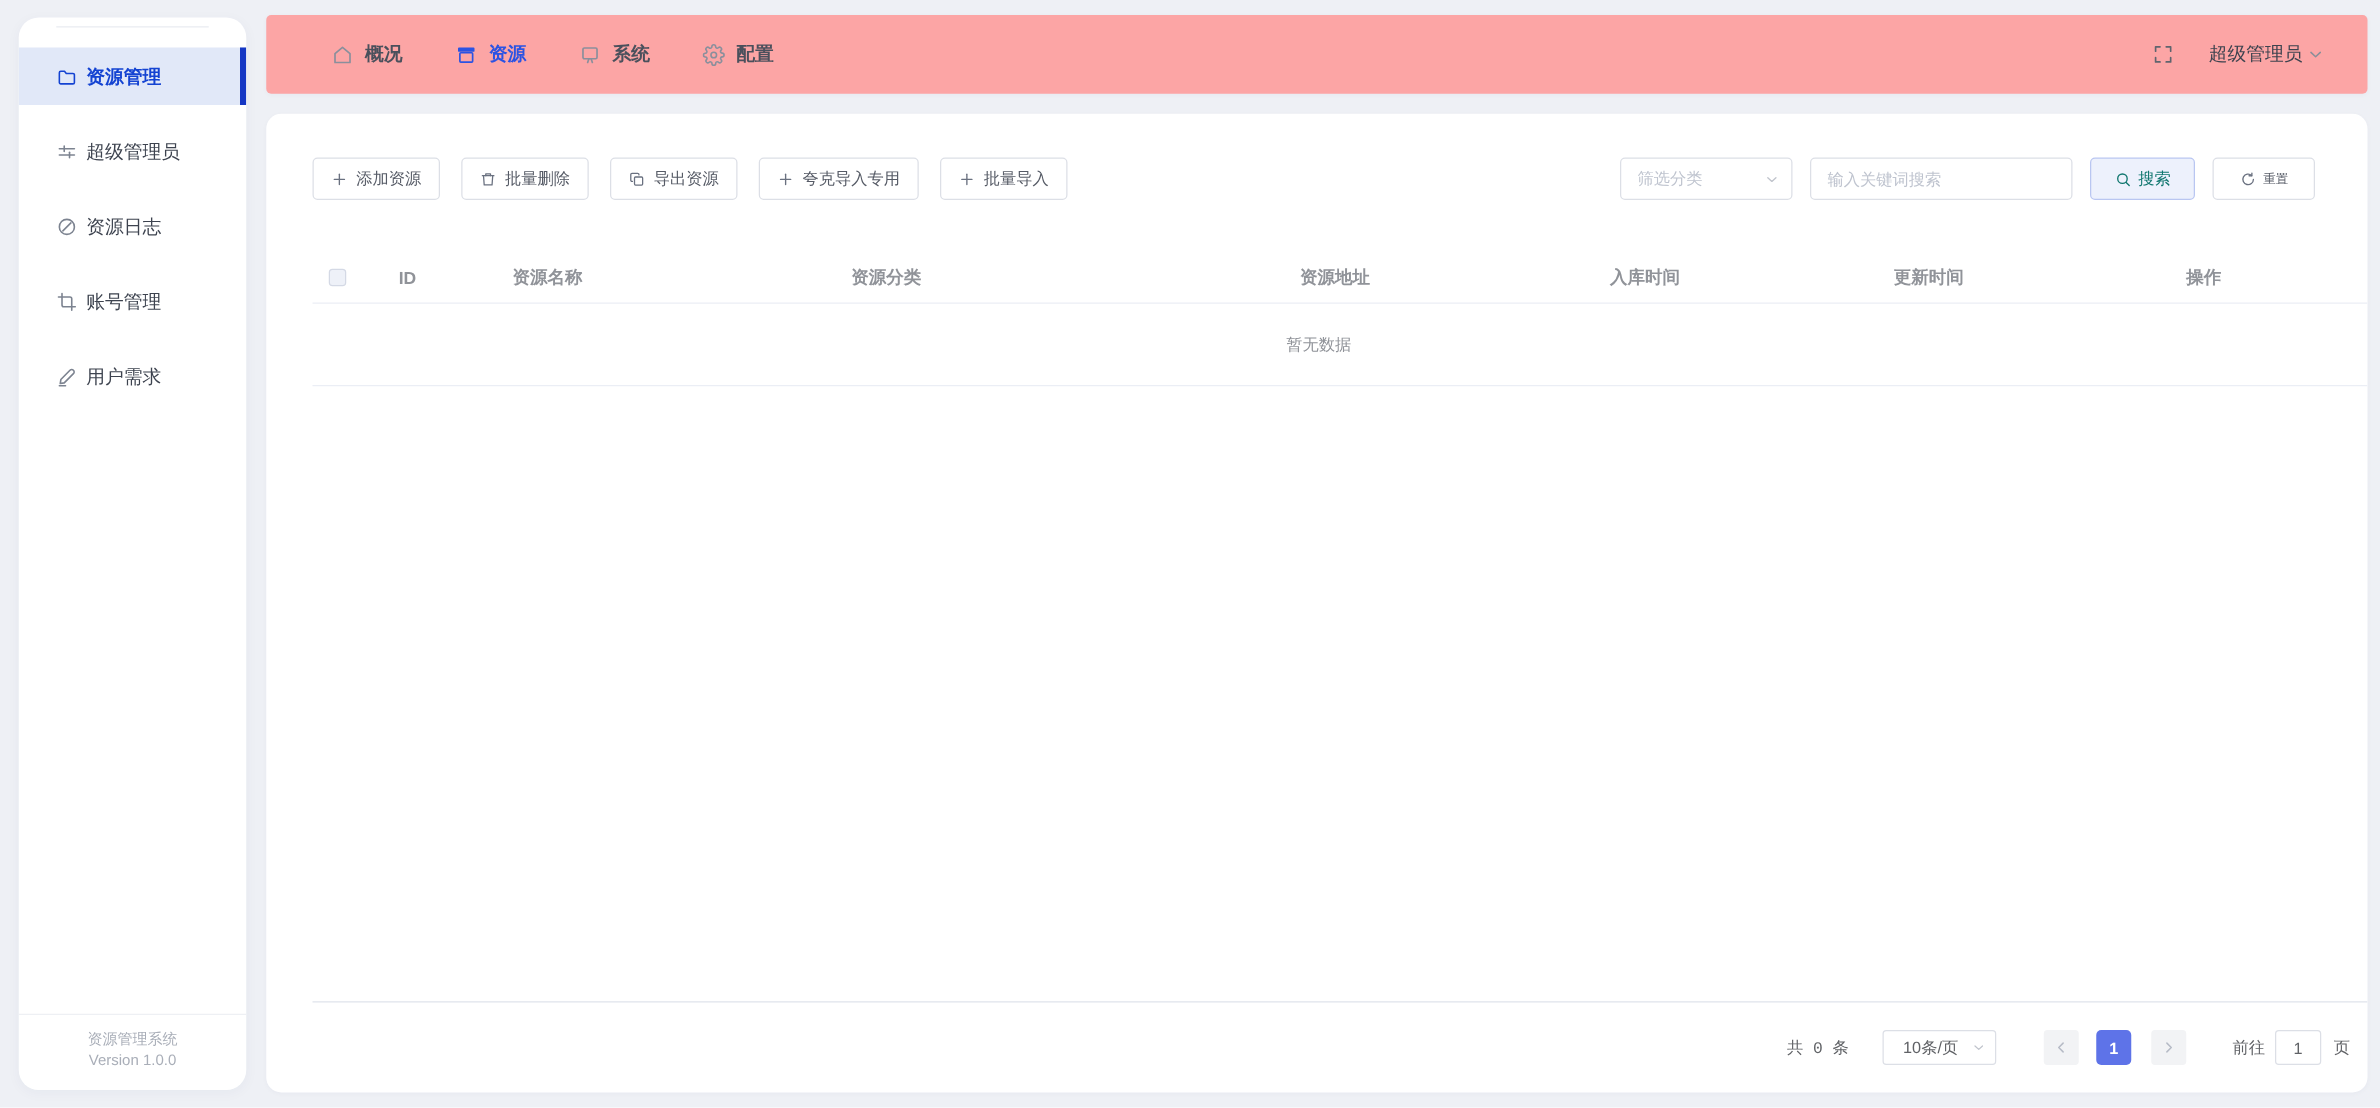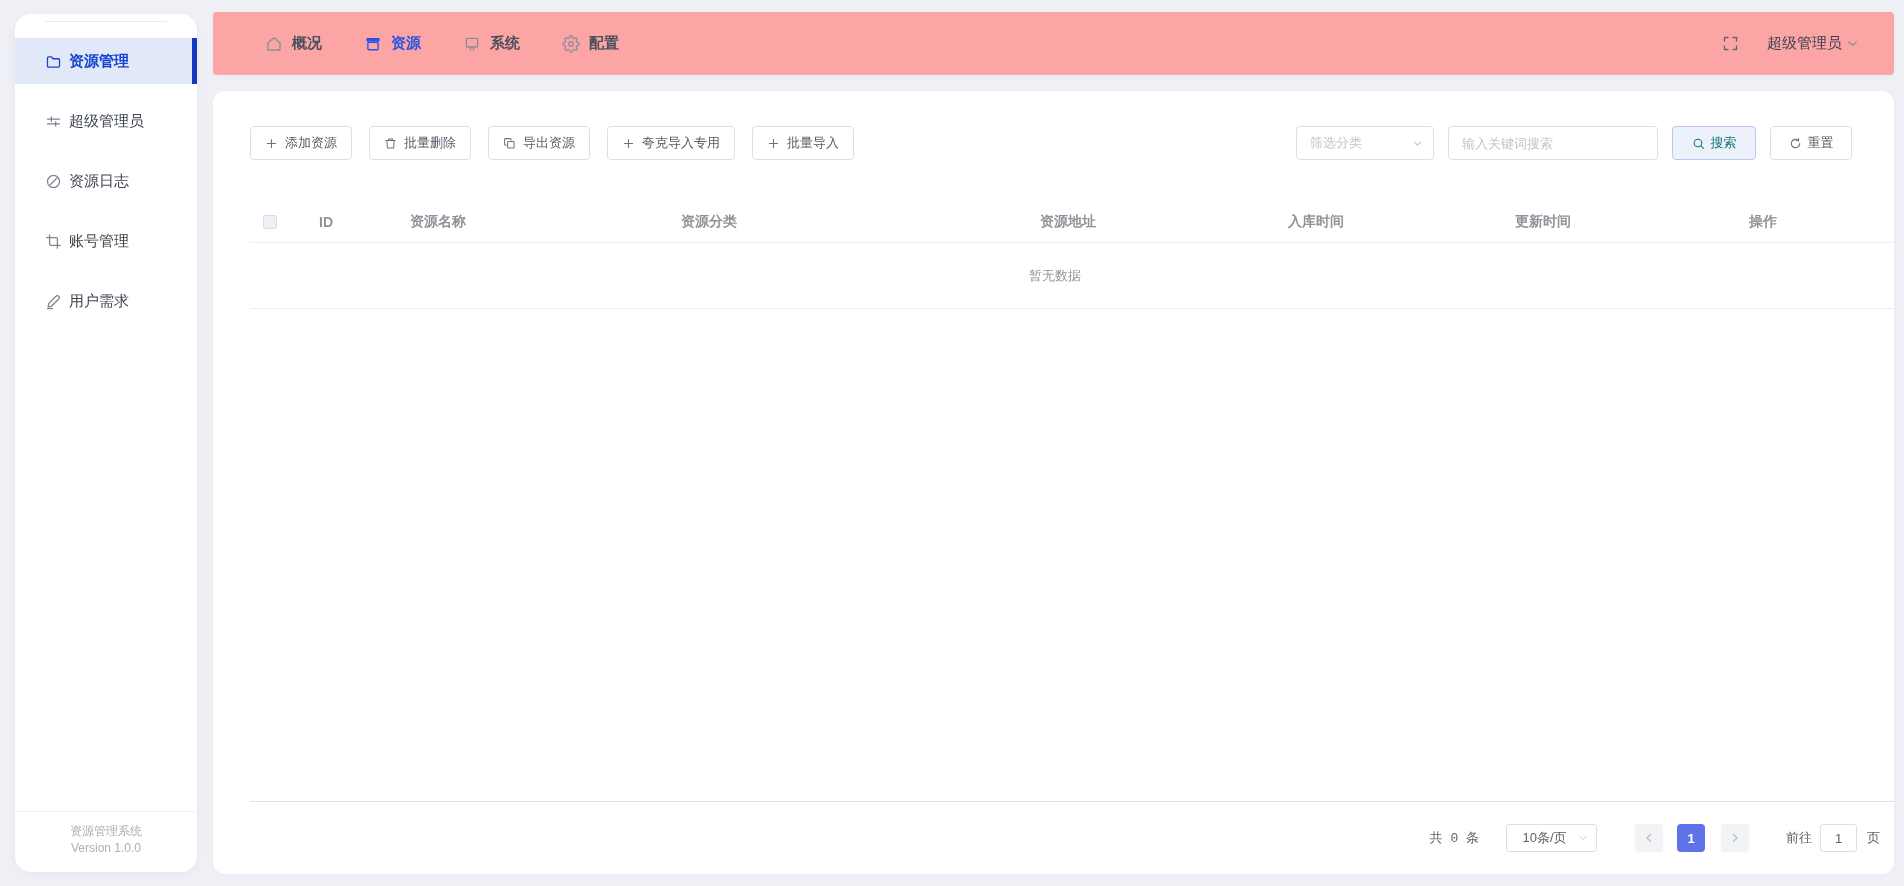--- a/index.html
+++ b/index.html
@@ -82,21 +82,21 @@
     font-family:"Liberation Sans","DejaVu Sans",sans-serif;
   }
   .search-input::placeholder { color:#bfc4cf; }
   .btn-search {
     width:84px; height:34px; background:#edf1fc; border:1px solid #b9c6f1; border-radius:4px;
     color:#0f766e; font-size:13px; display:flex; align-items:center; justify-content:center; gap:6px; cursor:pointer;
   }
   .btn-search svg { width:13px; height:13px; }
   .btn-reset {
     width:82px; height:34px; background:#fff; border:1px solid #dcdfe6; border-radius:4px;
-    color:#565b66; font-size:13px; display:flex; align-items:center; justify-content:center; gap:6px; cursor:pointer;
+    color:#565b66; font-size:10px; display:flex; align-items:center; justify-content:center; gap:6px; cursor:pointer;
   }
   .btn-reset svg { width:13px; height:13px; color:#6a7180; }
 
   
   .thead {
     position:absolute; top:111px; left:37px; right:0; height:41px;
     border-bottom:1px solid #ebeef5;
     display:flex; align-items:center;
     font-size:14px; font-weight:700; color:#909399;
   }

